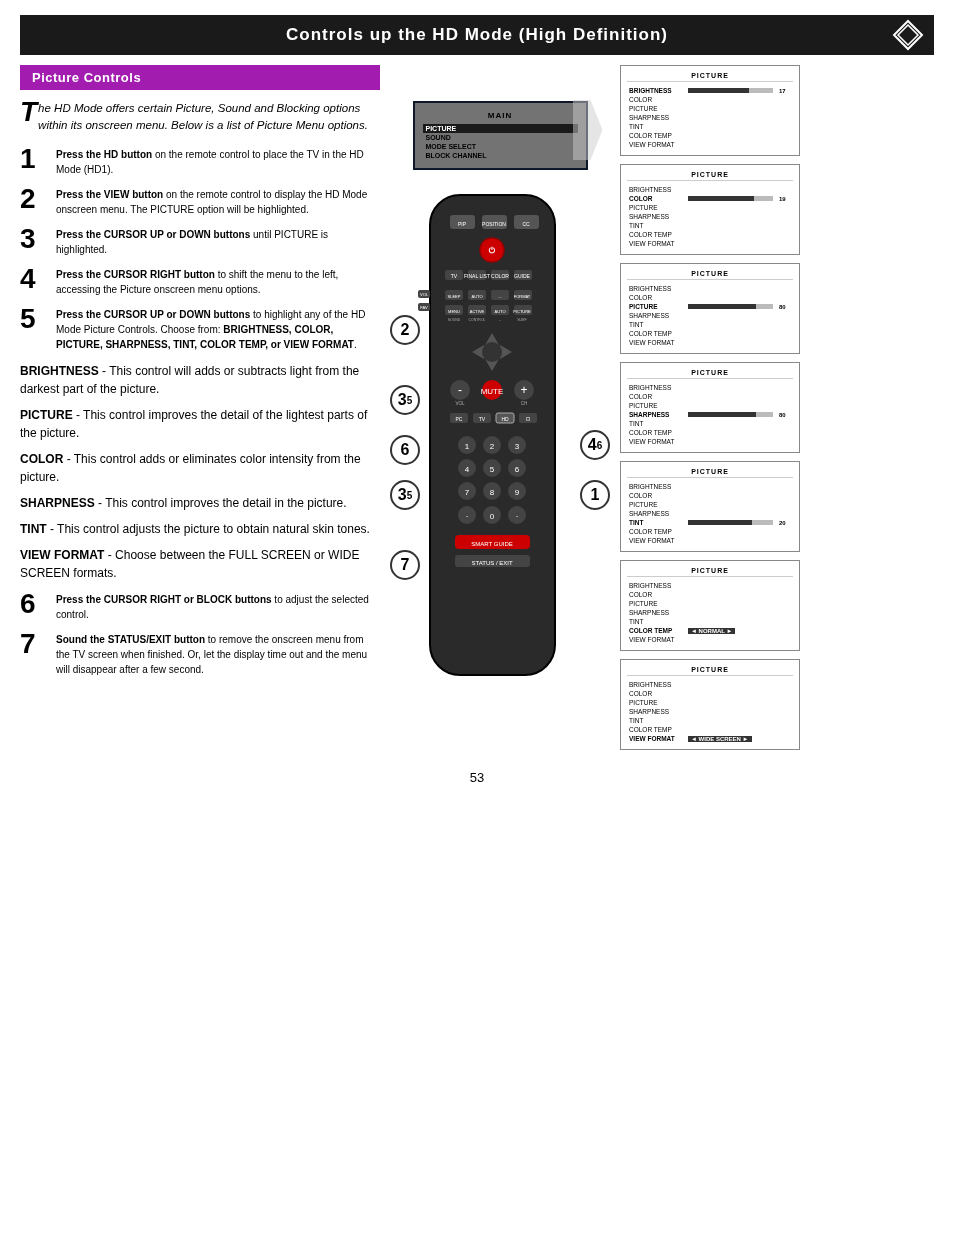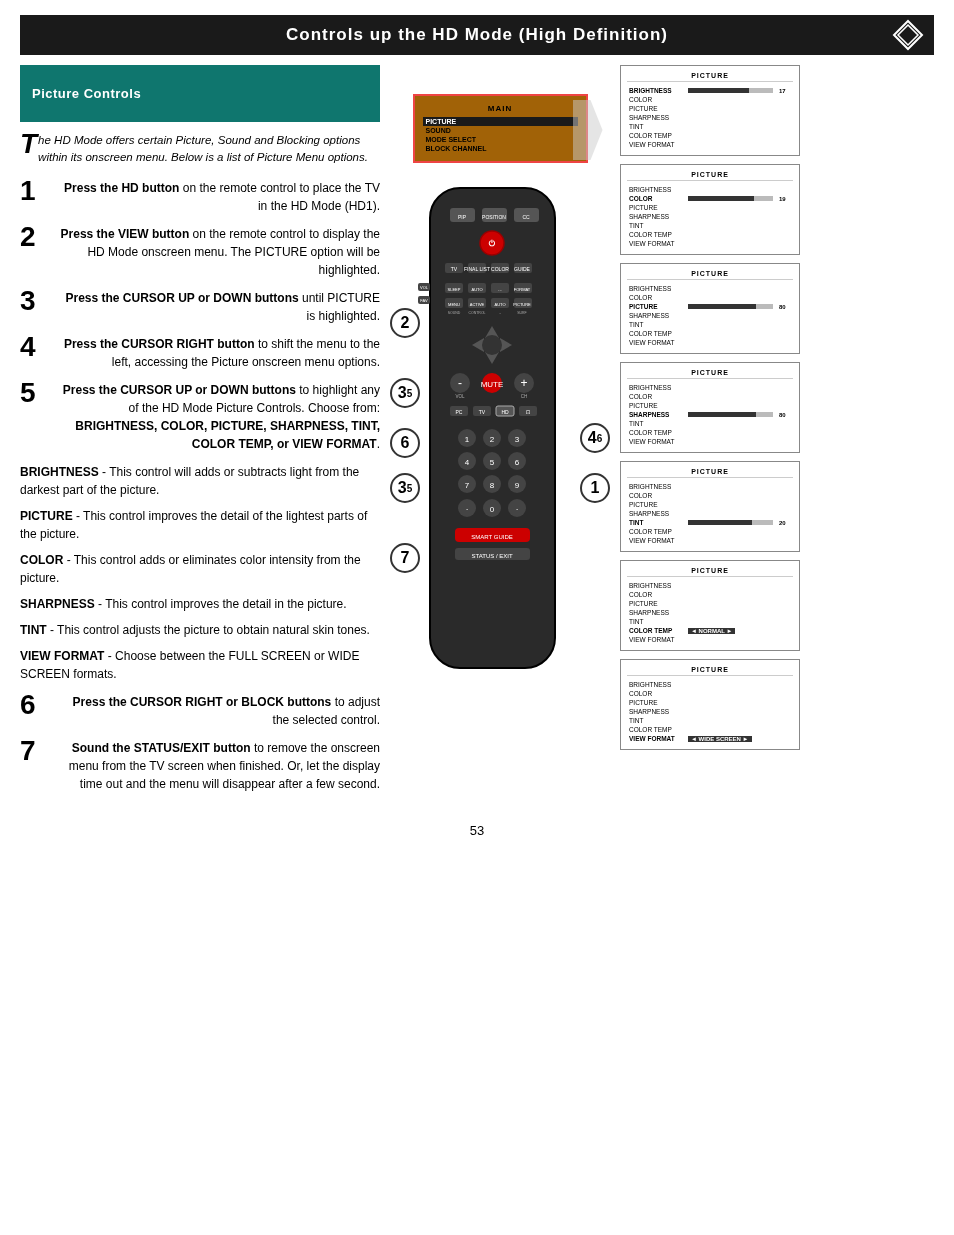--- a/index.html
+++ b/index.html
@@ -40,25 +40,25 @@
     }
 
     
     .left-col {
       width: 360px;
       flex-shrink: 0;
     }
 
     
     .section-header {
-      background: #0f766e;
+      background: #a21caf;
       color: #ffffff;
       font-size: 13px;
       font-weight: bold;
-      padding: 21px 12px;
+      padding: 5px 12px;
       margin-bottom: 10px;
       letter-spacing: 0.5px;
     }
 
     
     .intro-text {
       font-style: italic;
       font-size: 11.5px;
       margin-bottom: 12px;
       line-height: 1.5;
@@ -80,24 +80,23 @@
     }
     .step-number {
       font-size: 28px;
       font-weight: bold;
       min-width: 28px;
       line-height: 1;
       margin-right: 8px;
       margin-top: -2px;
     }
     .step-text {
-      font-size: 12px;
+      font-size: 10px;
       line-height: 1.5;
       flex: 1;
-      text-align: right;
     }
     .step-text b {
       font-weight: bold;
     }
 
     
     .desc-block {
       margin-bottom: 8px;
       font-size: 12px;
       line-height: 1.5;
@@ -124,26 +123,26 @@
       width: 220px;
       flex-shrink: 0;
       position: relative;
       display: flex;
       flex-direction: column;
       align-items: center;
     }
 
     
     .tv-menu-box {
-      border: 2px solid #ef4444;
-      background: #a16207;
+      border: 2px solid #0f172a;
+      background: #737373;
       width: 160px;
       padding: 8px;
       margin-bottom: 5px;
-      margin-top: 14px;
+      margin-top: 21px;
     }
     .tv-menu-title {
       font-size: 8px;
       text-align: center;
       font-weight: bold;
       margin-bottom: 4px;
       letter-spacing: 1px;
     }
     .tv-menu-item {
       font-size: 7px;

